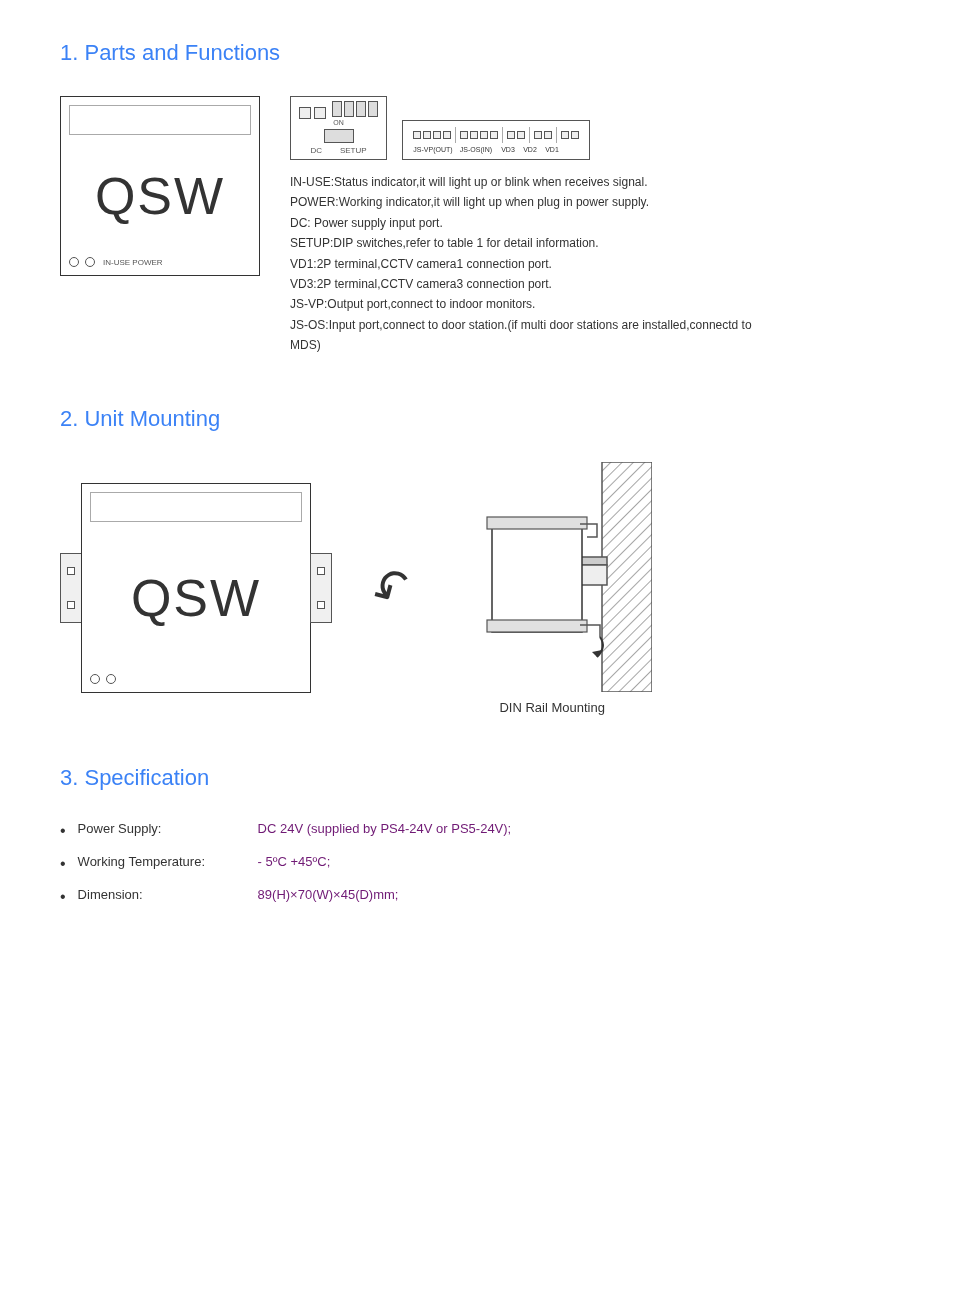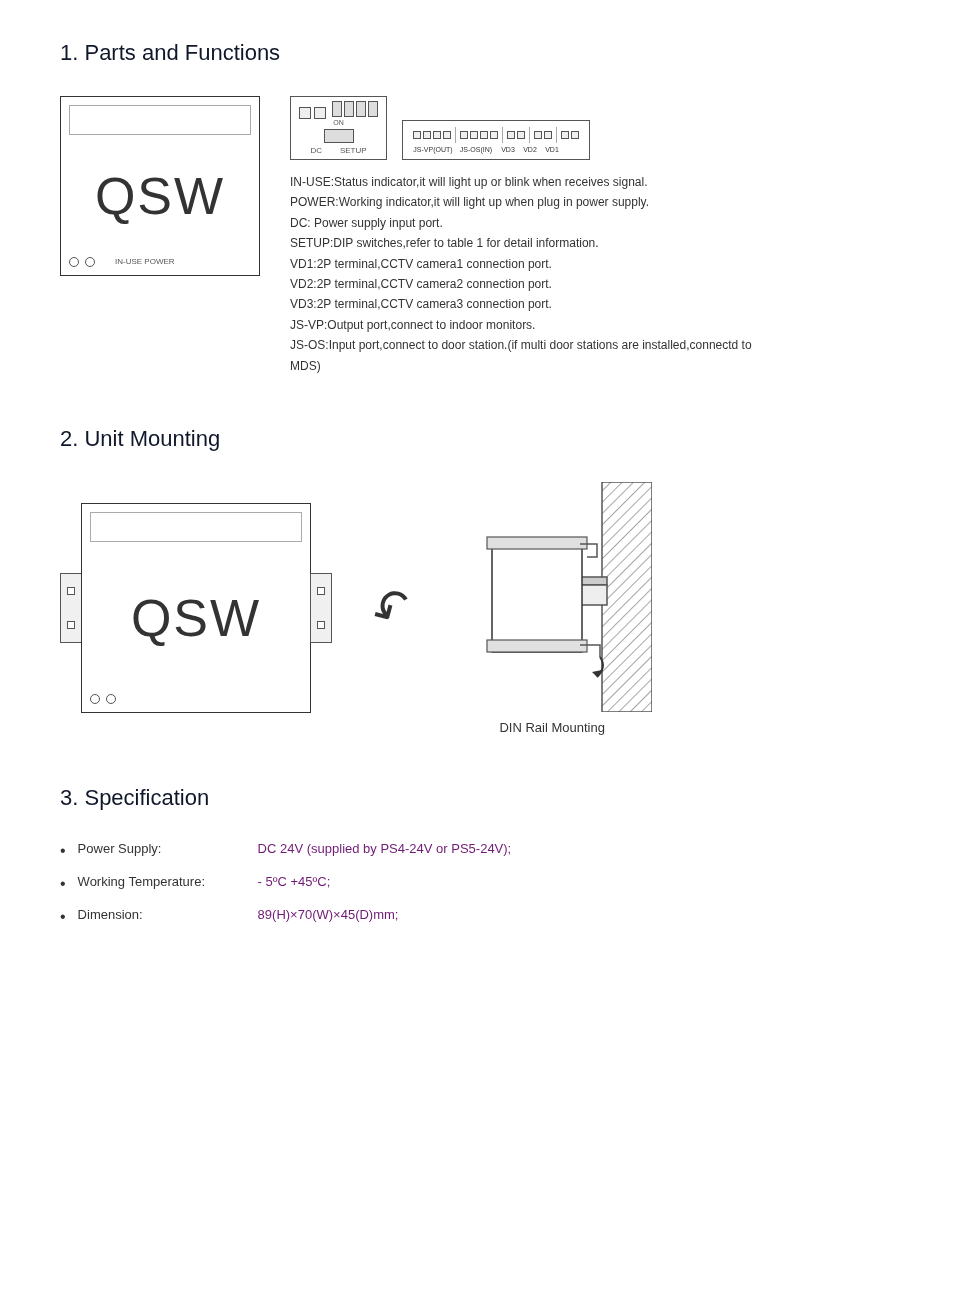--- a/index.html
+++ b/index.html
@@ -6,21 +6,21 @@
     body {
       background: #fff;
       font-family: Arial, sans-serif;
       font-size: 13px;
       color: #333;
       width: 954px;
       min-height: 1314px;
       padding: 40px 60px;
     }
     h2 {
-      color: #0f172a;
+      color: #3b82f6;
       font-size: 22px;
       font-weight: normal;
       margin-bottom: 30px;
     }
     .section { margin-bottom: 50px; }
 
     
     .parts-row {
       display: flex;
       gap: 30px;
@@ -48,22 +48,22 @@
       color: #333;
       text-align: center;
       flex: 1;
       display: flex;
       align-items: center;
       justify-content: center;
       letter-spacing: 2px;
     }
     .device-bottom {
       display: flex;
-      align-items: flex-start;
-      gap: 20px;
+      align-items: center;
+      gap: 8px;
       padding-top: 8px;
     }
     .led-pair {
       display: flex;
       gap: 6px;
     }
     .led {
       width: 10px;
       height: 10px;
       border-radius: 50%;
@@ -314,21 +314,20 @@
           </div>
         </div>
       </div>
 
       <div class="desc-text">
         <div>IN-USE:Status indicator,it will light up or blink when receives signal.</div>
         <div>POWER:Working indicator,it will light up when plug in power supply.</div>
         <div>DC: Power supply input port.</div>
         <div>SETUP:DIP switches,refer to table 1 for detail information.</div>
         <div>VD1:2P terminal,CCTV camera1 connection port.</div>
-        <div>VD2:2P terminal,CCTV camera2 connection port.</div>
         <div>VD3:2P terminal,CCTV camera3 connection port.</div>
         <div>JS-VP:Output port,connect to indoor monitors.</div>
         <div>JS-OS:Input port,connect to door station.(if multi door stations are installed,connectd to MDS)</div>
       </div>
     </div>
   </div>
 </div>
 
 <div class="section">
   <h2>2.  Unit Mounting</h2>

